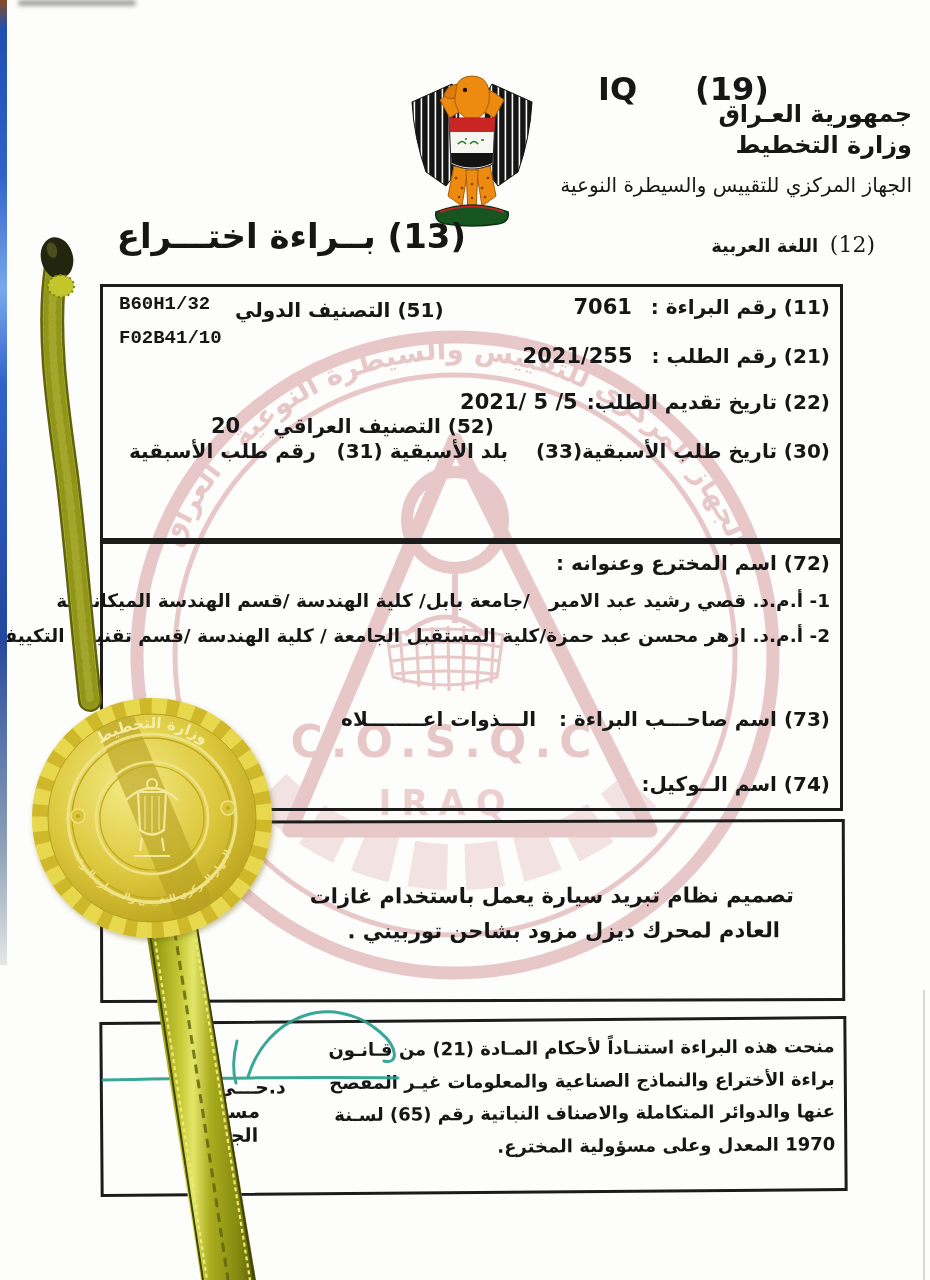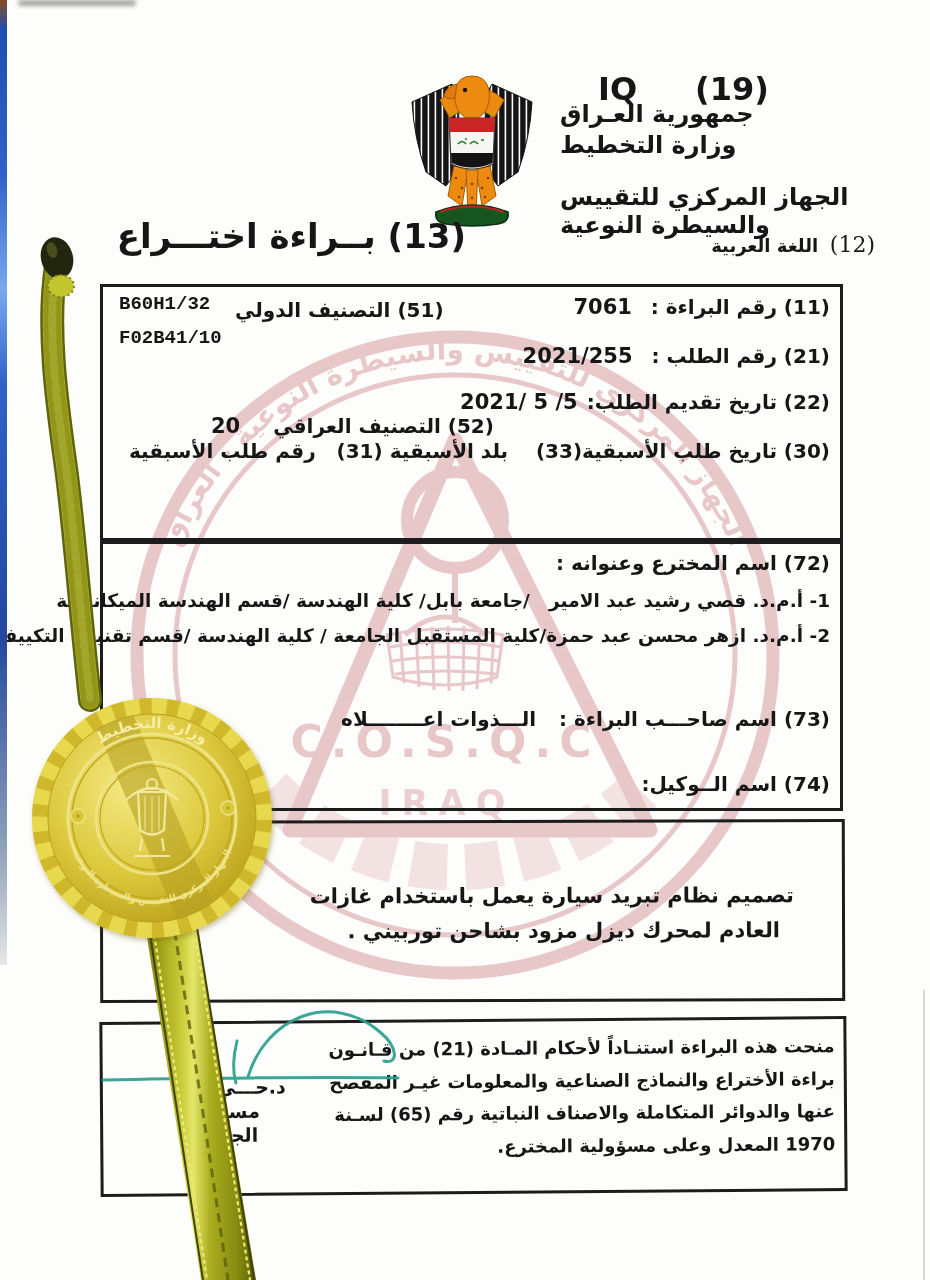--- a/index.html
+++ b/index.html
@@ -10,24 +10,24 @@
   .nowrap{white-space:nowrap;}
 
   
   .edge-left{left:0;top:0;width:7px;height:965px;
     background:linear-gradient(180deg,#8a4a22 0%,#1f4fb0 3%,#2f62c8 18%,#79a8ee 30%,#2f62c8 40%,#24479e 66%,#8fa2b8 88%,#e6e6e6 100%);}
   .edge-right{right:5px;top:990px;width:2px;height:290px;background:#cdcdcd;opacity:.8;}
   .smudge{left:18px;top:0;width:118px;height:6px;background:#4a4a4a;opacity:.5;filter:blur(2px);border-radius:3px;}
 
   
   .hdr-code{left:598px;top:70px;width:220px;display:flex;gap:58px;font-size:32px;font-weight:700;}
-  .hdr-lines{left:560px;top:99px;width:352px;text-align:left;}
+  .hdr-lines{left:560px;top:99px;width:352px;text-align:right;}
   .hdr-country{font-size:24px;font-weight:700;line-height:30px;}
   .hdr-ministry{font-size:24px;font-weight:700;line-height:32px;}
-  .hdr-agency{font-size:24px;font-weight:700;margin-top:22px;}
+  .hdr-agency{font-size:20px;font-weight:400;margin-top:12px;}
   .lang-note{top:232px;right:55px;font-size:18px;}
   .lang-note .num{font-family:"DejaVu Serif",serif;font-weight:400;font-size:22px;text-align:center;}
   .lang-note .txt{font-weight:700;margin-right:6px;}
   .doc-title{left:86px;top:216px;width:380px;font-size:34px;font-weight:700;direction:rtl;white-space:nowrap;}
 
   
   .box{position:absolute;border:3px solid #1c1c1c;background:transparent;z-index:1;}
   #box1{left:100px;top:284px;width:737px;height:251px;}
   #box2{left:100px;top:541px;width:737px;height:264px;}
   #box3{left:100px;top:820px;width:739px;height:176px;transform:rotate(-.15deg);}

